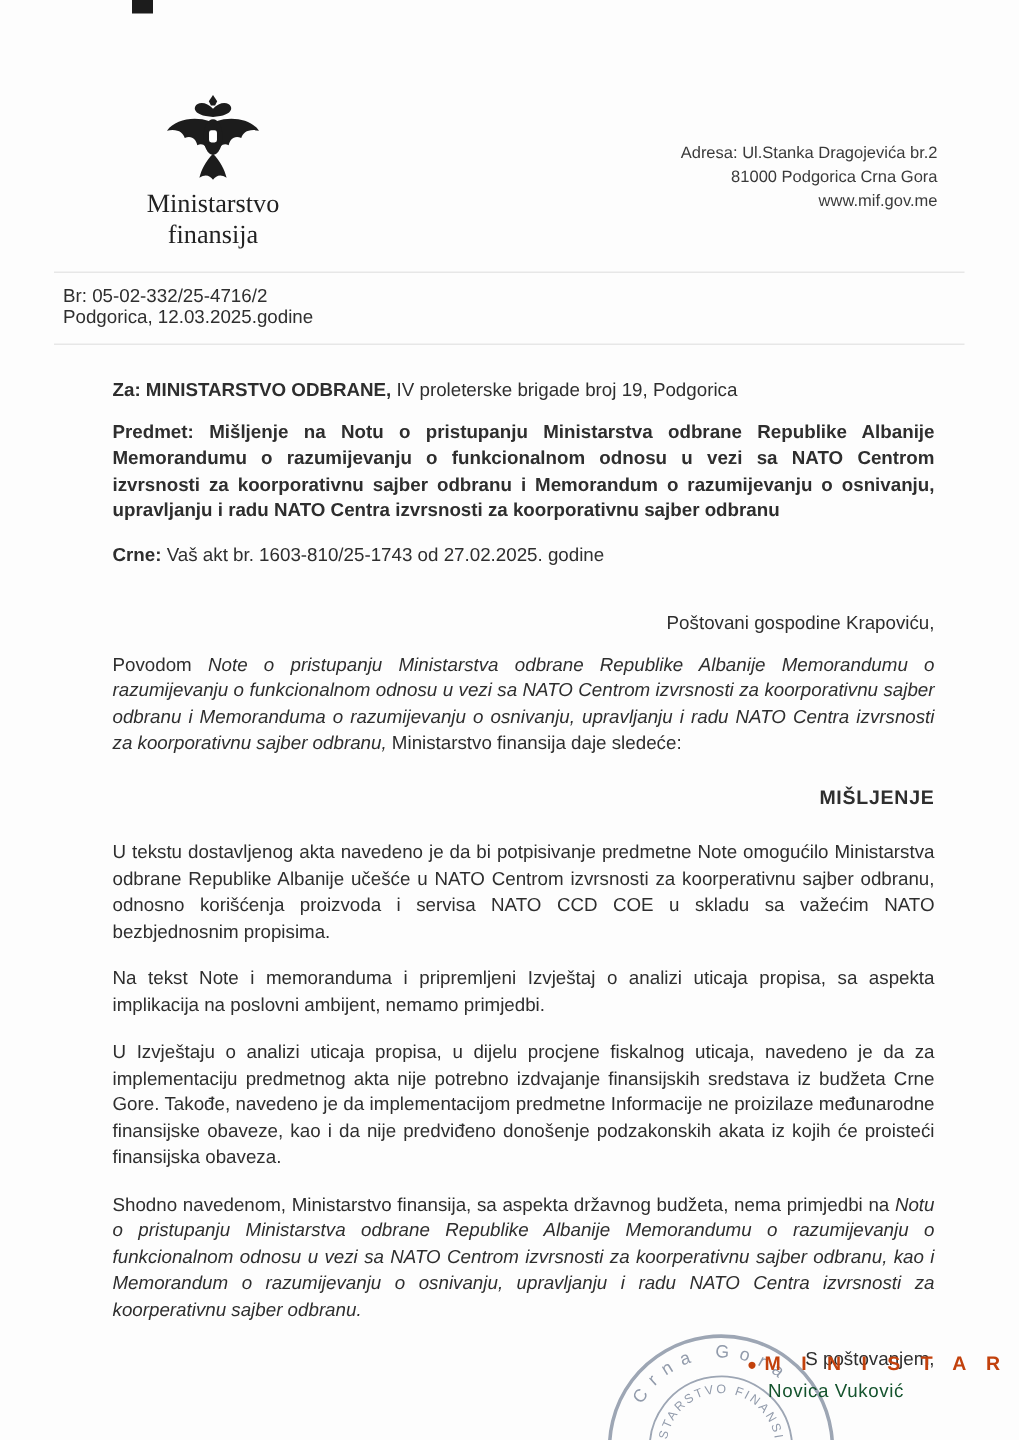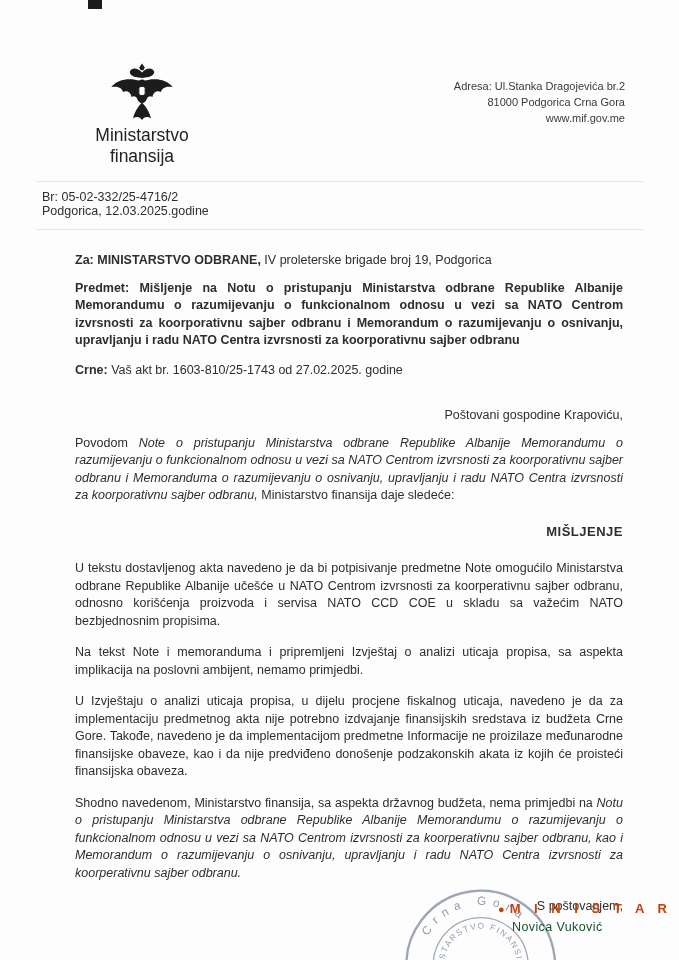--- a/index.html
+++ b/index.html
@@ -16,25 +16,25 @@
     position: absolute; left: 88px; top: 0; width: 14px; height: 9px;
     background: #1c1c1c;
   }
   .header {
     display: flex; justify-content: space-between;
     padding: 62px 54px 0 82px;
   }
   .brand { width: 120px; text-align: center; }
   .brand svg { display: block; margin: 0 auto; }
   .brand-name {
-    font-size: 17.5px; line-height: 21px; margin-top: 3px; color: #222;
+    font-size: 17.5px; line-height: 21px; margin-top: 3px; color: #222; font-family: Liberation Serif, serif;
   }
   .addr {
     text-align: right; font-size: 11px; line-height: 16px;
-    margin-top: 16px; color: #3a3a3a;
+    margin-top: 32px; color: #3a3a3a;
   }
   .ref-row {
     margin: 14px 36px 0 36px;
     border-top: 1px solid #e7e7e7;
     border-bottom: 1px solid #e7e7e7;
     padding: 8px 4px 11px 6px;
     display: flex; justify-content: space-between; align-items: flex-start;
     font-size: 12.5px;
     flex-direction: column;
   }

